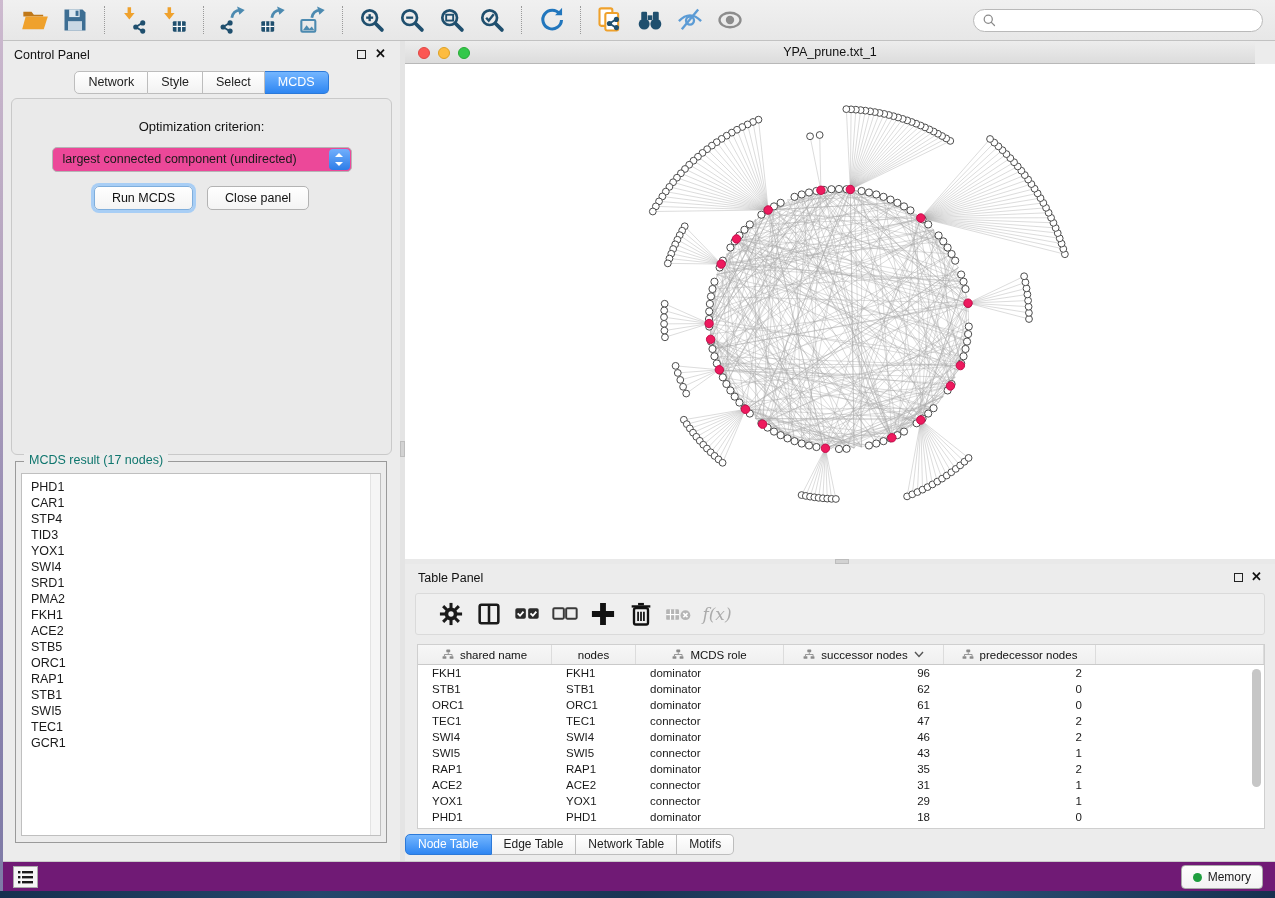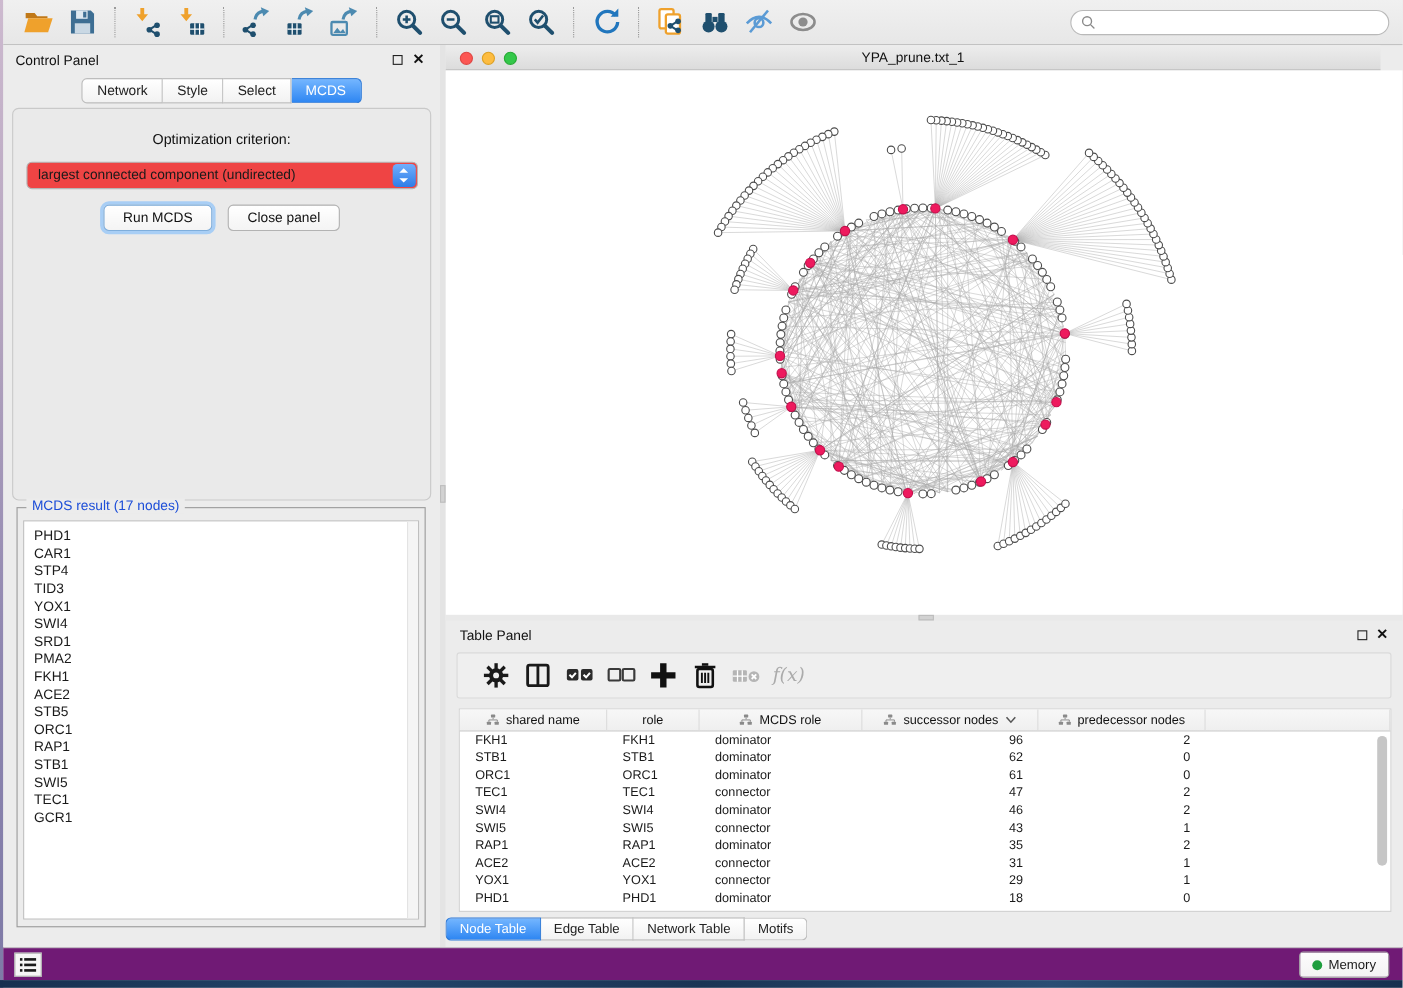--- a/index.html
+++ b/index.html
@@ -36,34 +36,34 @@
   .seg .tab { background:linear-gradient(#FFFFFF,#F2F2F2); border:1px solid #BDBDBD; border-left:none;
     padding:3px 13px 4px; font-size:12.5px; color:#222; cursor:pointer; white-space:nowrap; }
   .seg .tab:first-child { border-left:1px solid #BDBDBD; border-radius:5px 0 0 5px; }
   .seg .tab:last-child { border-radius:0 5px 5px 0; }
   .seg .tab.selected { background:linear-gradient(#74B6FF,#2E86F2); color:#fff; border-color:#2C79D8; }
   .cp-tabs { position:absolute; top:30px; left:0; width:100%; display:flex; justify-content:center; }
 
   .inner-panel { position:absolute; left:8px; top:57px; width:381px; height:357px;
     background:#EAEAEA; border:1px solid #C9C9C9; border-radius:6px; text-align:center; }
   .opt-label { margin-top:20px; font-size:13px; color:#111; }
-  .dropdown { margin:13px auto 0; width:356px; height:25px; background:#ef4444; border:1px solid #B5B5B5;
+  .dropdown { margin:13px auto 0; width:300px; height:25px; background:#ec4899; border:1px solid #B5B5B5;
     border-radius:5px; position:relative; text-align:left; font-size:12.5px; line-height:23px;
     padding-left:10px; cursor:pointer; }
   .dd-cap { position:absolute; right:1px; top:1px; width:21px; height:21px; border-radius:4px;
     background:linear-gradient(#71AFFC,#2D7DE8); }
   .dd-cap:before { content:""; position:absolute; left:6px; top:4px; border:4.5px solid transparent; border-bottom-color:#fff; border-top-width:0; }
   .dd-cap:after  { content:""; position:absolute; left:6px; bottom:4px; border:4.5px solid transparent; border-top-color:#fff; border-bottom-width:0; }
   .btn-row { margin-top:14px; display:flex; justify-content:center; gap:14px; }
   .btn { height:24px; padding:0 17px; background:linear-gradient(#FFFFFF,#F4F4F4); border:1px solid #B3B3B3;
     border-radius:5px; font-size:12.5px; font-family:"Liberation Sans",sans-serif; cursor:pointer; color:#111; }
   .btn.focus-ring { box-shadow:0 0 0 3px #A8CEF5; border-color:#7FAEDC; }
 
   .result-fieldset { position:absolute; left:12px; top:420px; width:372px; height:382px; border:1px solid #9a9a9a; }
-  .result-legend { position:absolute; left:8px; top:-9px; background:#ECECEC; padding:0 5px; font-size:12.5px; color:#1d4ed8; }
+  .result-legend { position:absolute; left:8px; top:-9px; background:#ECECEC; padding:0 5px; font-size:12.5px; color:#0f766e; }
   .result-list { position:absolute; left:5px; top:11px; right:5px; bottom:6px; background:#fff;
     border:1px solid #BFBFBF; font-size:12.5px; line-height:16px; padding:5px 0 0 9px; overflow:hidden; position:absolute; }
   .result-scroll { position:absolute; right:0; top:0; width:10px; height:100%; background:#F5F5F5; border-left:1px solid #E3E3E3; }
   .result-item { height:16px; }
 
   
   .vsplit { position:absolute; left:400px; top:41px; width:5px; height:820px; background:#E4E4E4; z-index:2; }
   .vsplit .handle { position:absolute; left:0; top:400px; width:5px; height:16px; background:#D2D2D2; border:1px solid #BDBDBD; }
   .hsplit { position:absolute; left:405px; top:559px; width:870px; height:5px; background:#E9E9E9; z-index:2; }
   .hsplit .handle { position:absolute; left:430px; top:0; width:14px; height:5px; background:#D2D2D2; border:1px solid #BDBDBD; }
@@ -1189,21 +1189,21 @@
                 <rect x="8" y="1" width="7" height="5" rx="1"></rect>
                 <rect x="1" y="13" width="7" height="5" rx="1"></rect>
                 <rect x="14" y="13" width="7" height="5" rx="1"></rect>
               </g>
               <path d="M11.5 6v3M4.5 13v-3h14v3" stroke="#8A8A8A" stroke-width="1.6" fill="none"></path>
             </svg>
           </span>
           <span>shared name</span>
         </div>
         <div class="hcell">
-          <span>role</span>
+          <span>nodes</span>
         </div>
         <div class="hcell">
           <span>
             <svg width="12" height="11" viewBox="0 0 22 20">
               <g fill="#8A8A8A">
                 <rect x="8" y="1" width="7" height="5" rx="1"></rect>
                 <rect x="1" y="13" width="7" height="5" rx="1"></rect>
                 <rect x="14" y="13" width="7" height="5" rx="1"></rect>
               </g>
               <path d="M11.5 6v3M4.5 13v-3h14v3" stroke="#8A8A8A" stroke-width="1.6" fill="none"></path>

